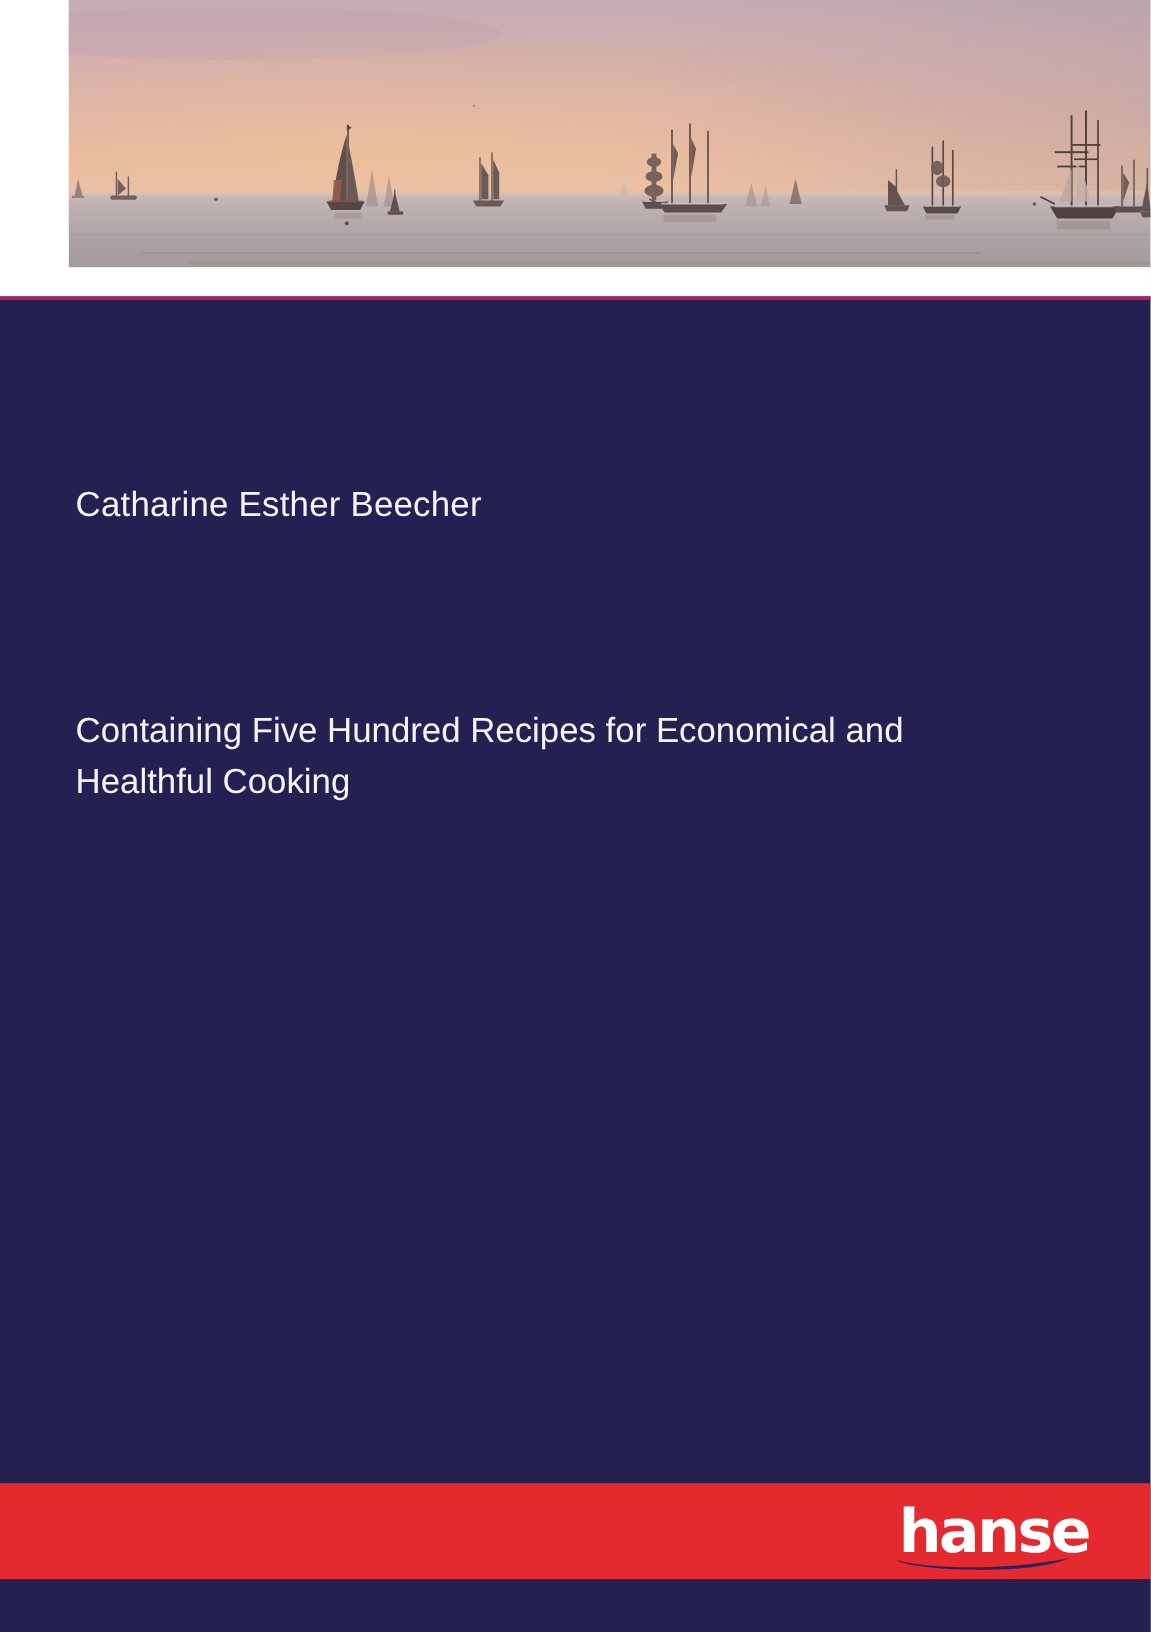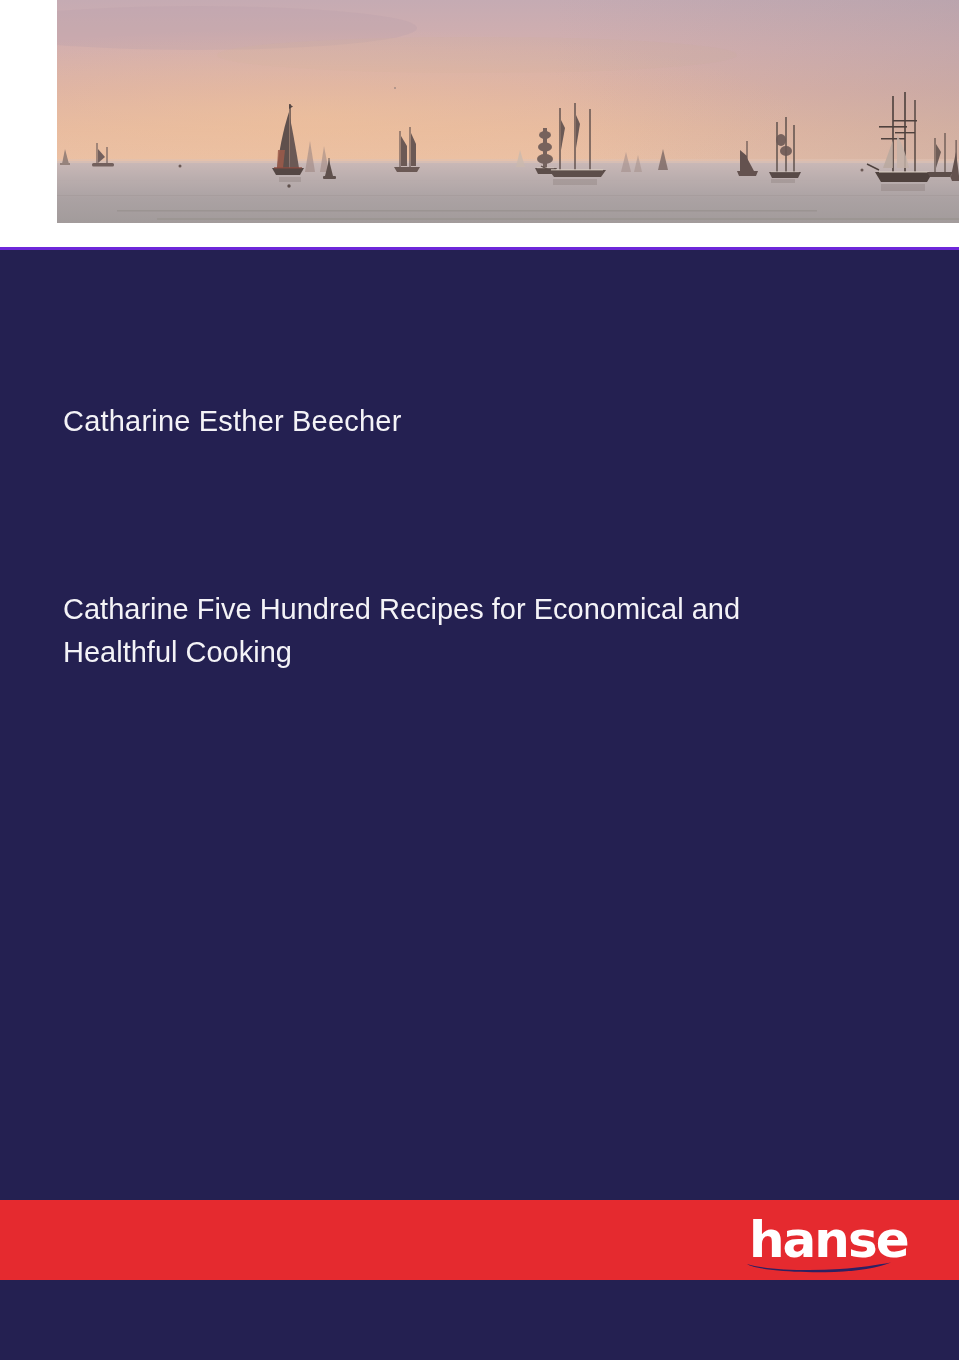--- a/index.html
+++ b/index.html
@@ -19,21 +19,21 @@
     overflow: hidden;
   }
   .photo svg { display: block; width: 902px; height: 223px; }
 
   
   .main {
     position: absolute;
     left: 0; top: 247px;
     width: 959px; height: 1113px;
     background: #242051;
-    border-top: 3px solid #6d28d9;
+    border-top: 3px solid #be185d;
     box-sizing: border-box;
   }
   .author {
     position: absolute;
     left: 63px; top: 153px;
     color: #f4f3f7;
     font-size: 29px;
     line-height: 36px;
     font-weight: 400;
     letter-spacing: 0.2px;
@@ -55,21 +55,21 @@
     width: 760px;
     color: #f4f3f7;
     font-size: 29px;
     line-height: 43px;
     font-weight: 400;
   }
 
   
   .redband {
     position: absolute;
-    left: 0; top: 1200px;
+    left: 0; top: 1236px;
     width: 959px; height: 80px;
     background: #e52a2f;
   }
   .logo {
     position: absolute;
     right: 54px; top: 0;
     width: 160px; height: 80px;
   }
   .logo-text {
     position: absolute;
@@ -250,21 +250,21 @@
       <g fill="#64524f">
         <rect x="898.5" y="140" width="1.2" height="36"></rect>
         <path d="M894,176 L899,152 L902,176 Z"></path>
         <path d="M893,176 L902,176 L902,181 L895,181 Z"></path>
       </g>
     </svg>
   </div>
 
   <div class="main">
     <div class="author">Catharine Esther Beecher</div>
-    <div class="subtitle">Catharine Five Hundred Recipes for Economical and Healthful Cooking</div>
+    <div class="subtitle">Containing Five Hundred Recipes for Economical and Healthful Cooking</div>
   </div>
 
   <div class="redband">
     <div class="logo">
       <span class="logo-text">hanse</span>
       <svg class="swoosh" viewBox="0 0 148 14" xmlns="http://www.w3.org/2000/svg">
         <path d="M2,5 C20,10.5 60,12.5 95,10 C115,8.5 132,6 146,3.5 C130,9.5 110,12.8 80,13.2 C45,13.6 10,10.5 2,5 Z" fill="#2d2163"></path>
       </svg>
     </div>
   </div>

